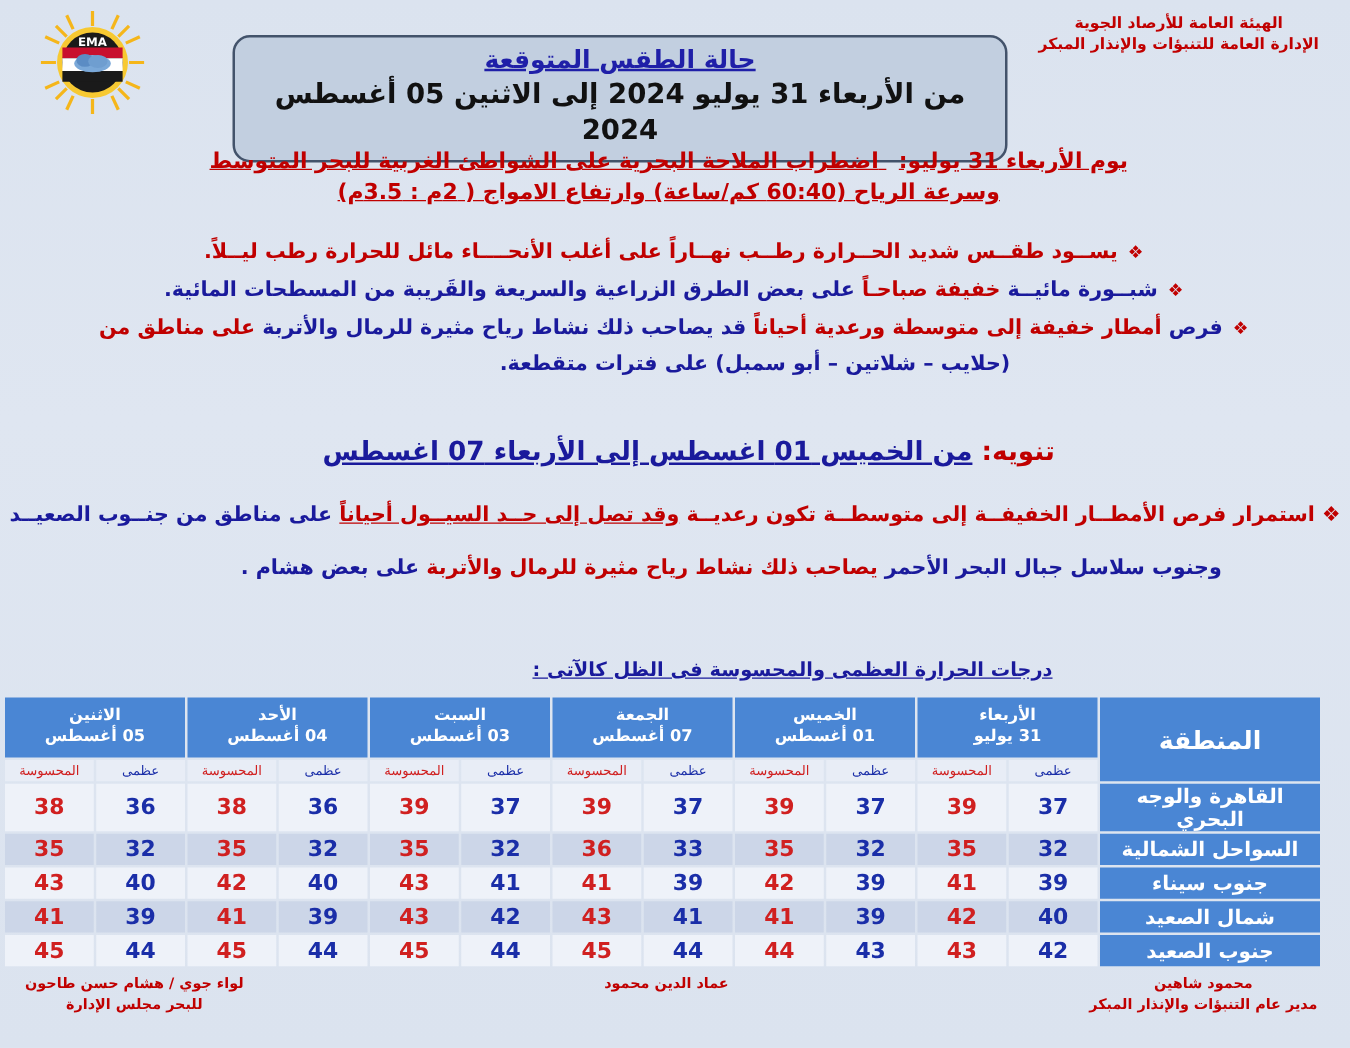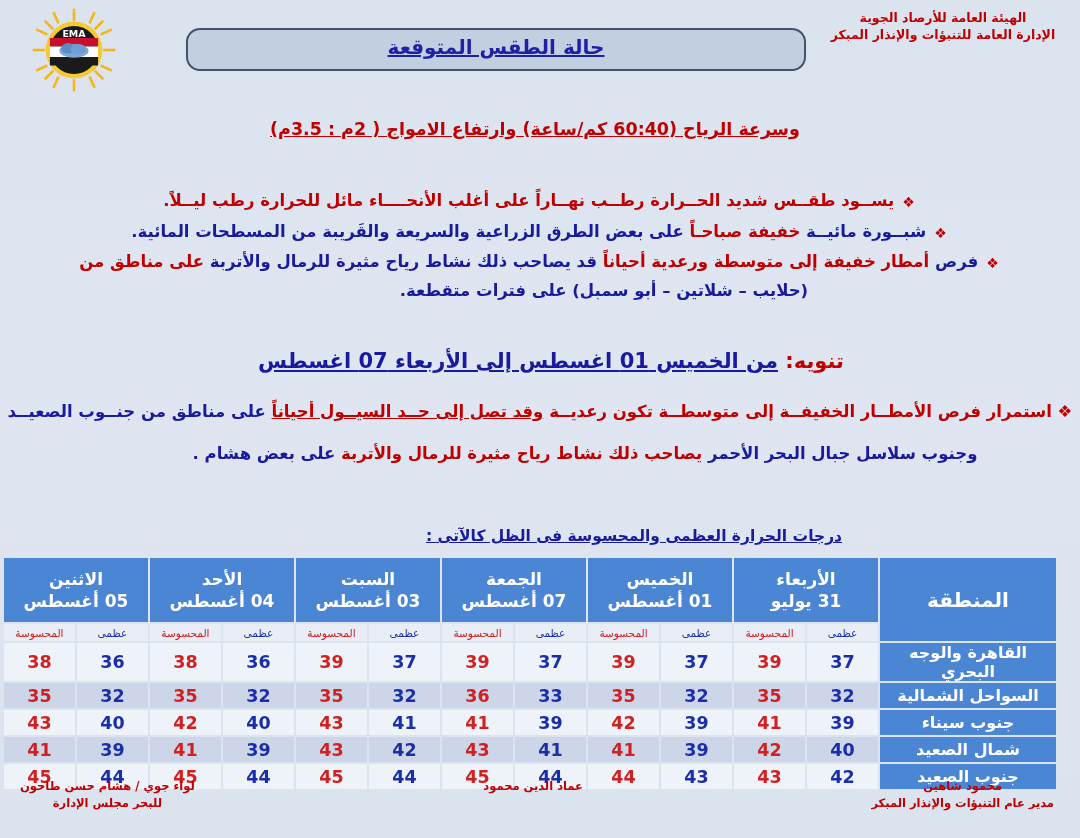--- a/index.html
+++ b/index.html
@@ -212,23 +212,23 @@
   th.region-head {
     background: #4a86d4;
     color: #ffffff;
     font-size: 20px;
     font-weight: bold;
     height: 66px;
   }
   th.day-head {
     background: #4a86d4;
     color: #ffffff;
-    font-size: 17px;
-    font-weight: bold;
-    height: 64px;
+    font-size: 13px;
+    font-weight: bold;
+    height: 48px;
     line-height: 1.3;
   }
   th.sub-head {
     height: 17px;
     font-size: 10.5px;
     font-weight: normal;
     background: #e8edf6;
   }
   th.sub-max { color: #1a2ea8; }
   th.sub-feel { color: #d02020; }
@@ -312,24 +312,29 @@
       </svg>
     </div>
 
     <div class="authority">
       <div>الهيئة العامة للأرصاد الجوية</div>
       <div>الإدارة العامة للتنبؤات والإنذار المبكر</div>
     </div>
 
     <div class="title-box">
       <div class="title-main">حالة الطقس المتوقعة</div>
+      <div class="title-sub">من  الأربعاء 31 يوليو 2024 إلى الاثنين 05 أغسطس 2024</div>
     </div>
   </div>
 
   <div class="day-headline">
+    <div>
+      <span class="lbl">يوم الأربعاء 31 يوليو:</span>
+      <span>اضطراب الملاحة البحرية على الشواطئ الغربية للبحر المتوسط</span>
+    </div>
     <div>وسرعة الرياح (60:40 كم/ساعة) وارتفاع الامواج ( 2م : 3.5م)</div>
   </div>
 
   <div class="bullets">
     <div class="bullet">
       <span class="bullet-mark">❖</span>
       <span class="bullet-text">
         <span class="r">يســود طقــس شديد الحــرارة رطــب نهــاراً على أغلب الأنحــــاء مائل للحرارة رطب ليــلاً.</span>
       </span>
     </div>

